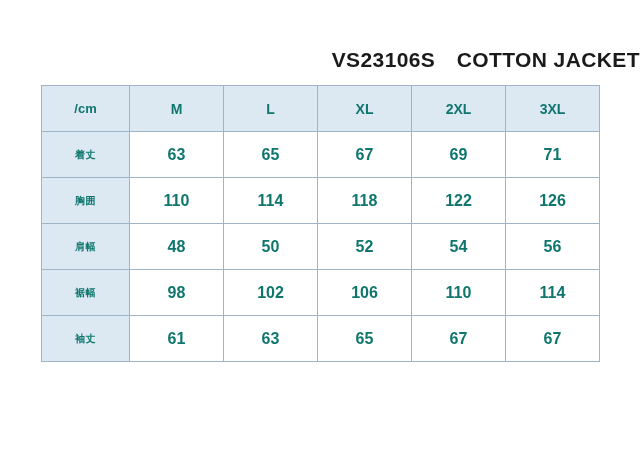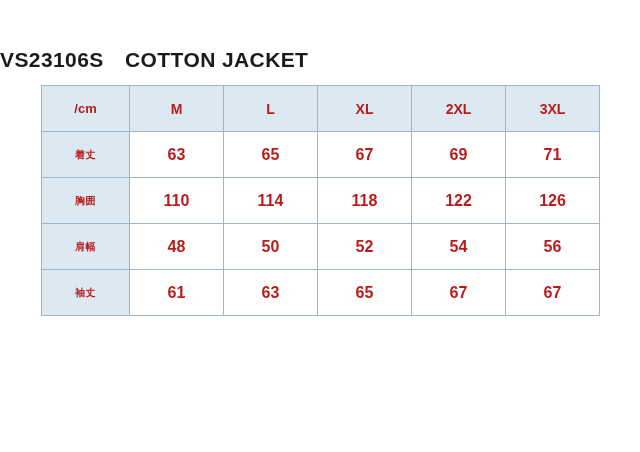--- a/index.html
+++ b/index.html
@@ -17,21 +17,21 @@
     position: relative;
     width: 640px;
     height: 452px;
     box-sizing: border-box;
   }
   .title {
     position: absolute;
     left: 0;
     top: 46px;
     width: 640px;
-    text-align: left;
+    text-align: right;
     font-size: 21px;
     font-weight: bold;
     color: #1a1a1a;
     letter-spacing: 0.4px;
     white-space: pre;
   }
   .table-wrap {
     position: absolute;
     left: 41px;
     top: 85px;
@@ -43,21 +43,21 @@
     table-layout: fixed;
   }
   table.size-table td,
   table.size-table th {
     border: 1px solid #9fb4c7;
     height: 45px;
     text-align: center;
     vertical-align: middle;
     font-size: 14px;
     font-weight: bold;
-    color: #b91c1c;
+    color: #0f766e;
     padding: 0;
   }
   table.size-table thead th {
     background: #dce9f3;
     font-size: 14px;
   }
   table.size-table thead th.head-unit {
     font-size: 13px;
   }
   table.size-table tbody th.row-head {
@@ -118,20 +118,28 @@
         </tr>
         <tr>
           <th class="row-head">肩幅</th>
           <td>48</td>
           <td>50</td>
           <td>52</td>
           <td>54</td>
           <td>56</td>
         </tr>
         <tr>
+          <th class="row-head">裾幅</th>
+          <td>98</td>
+          <td>102</td>
+          <td>106</td>
+          <td>110</td>
+          <td>114</td>
+        </tr>
+        <tr>
           <th class="row-head">袖丈</th>
           <td>61</td>
           <td>63</td>
           <td>65</td>
           <td>67</td>
           <td>67</td>
         </tr>
       </tbody>
     </table>
   </div>

